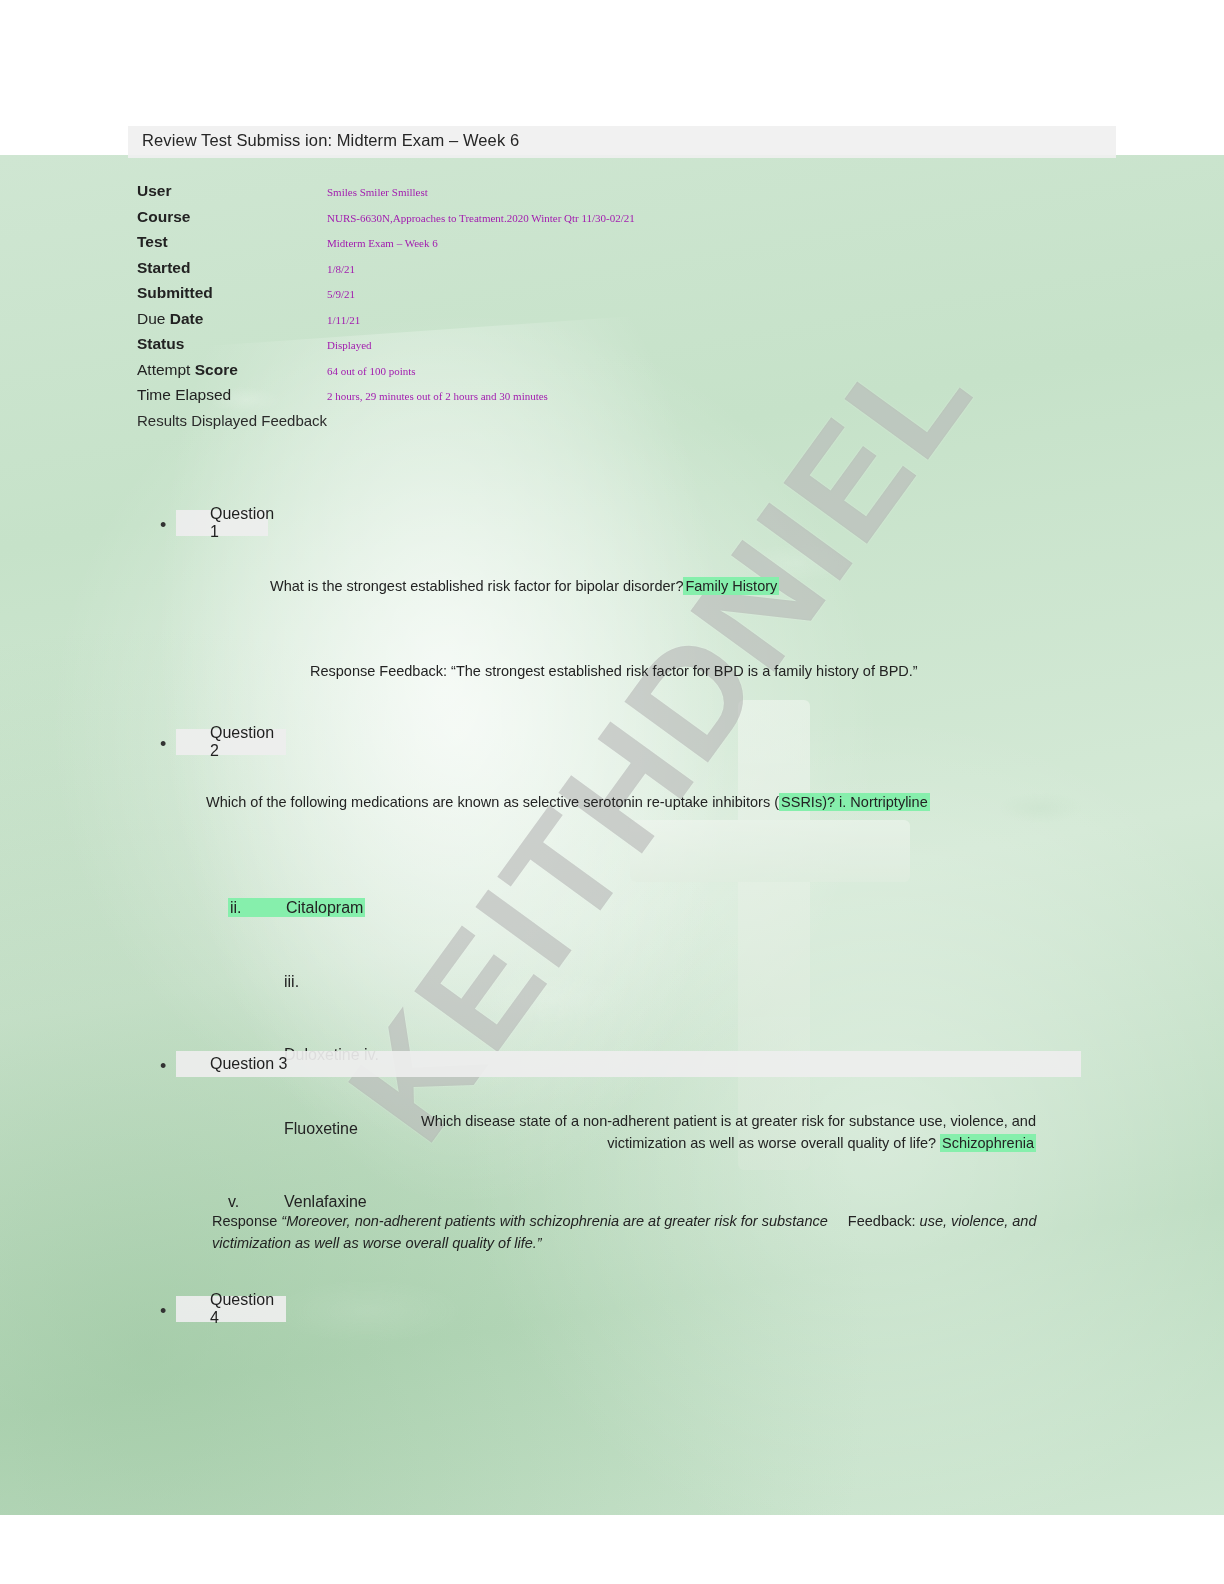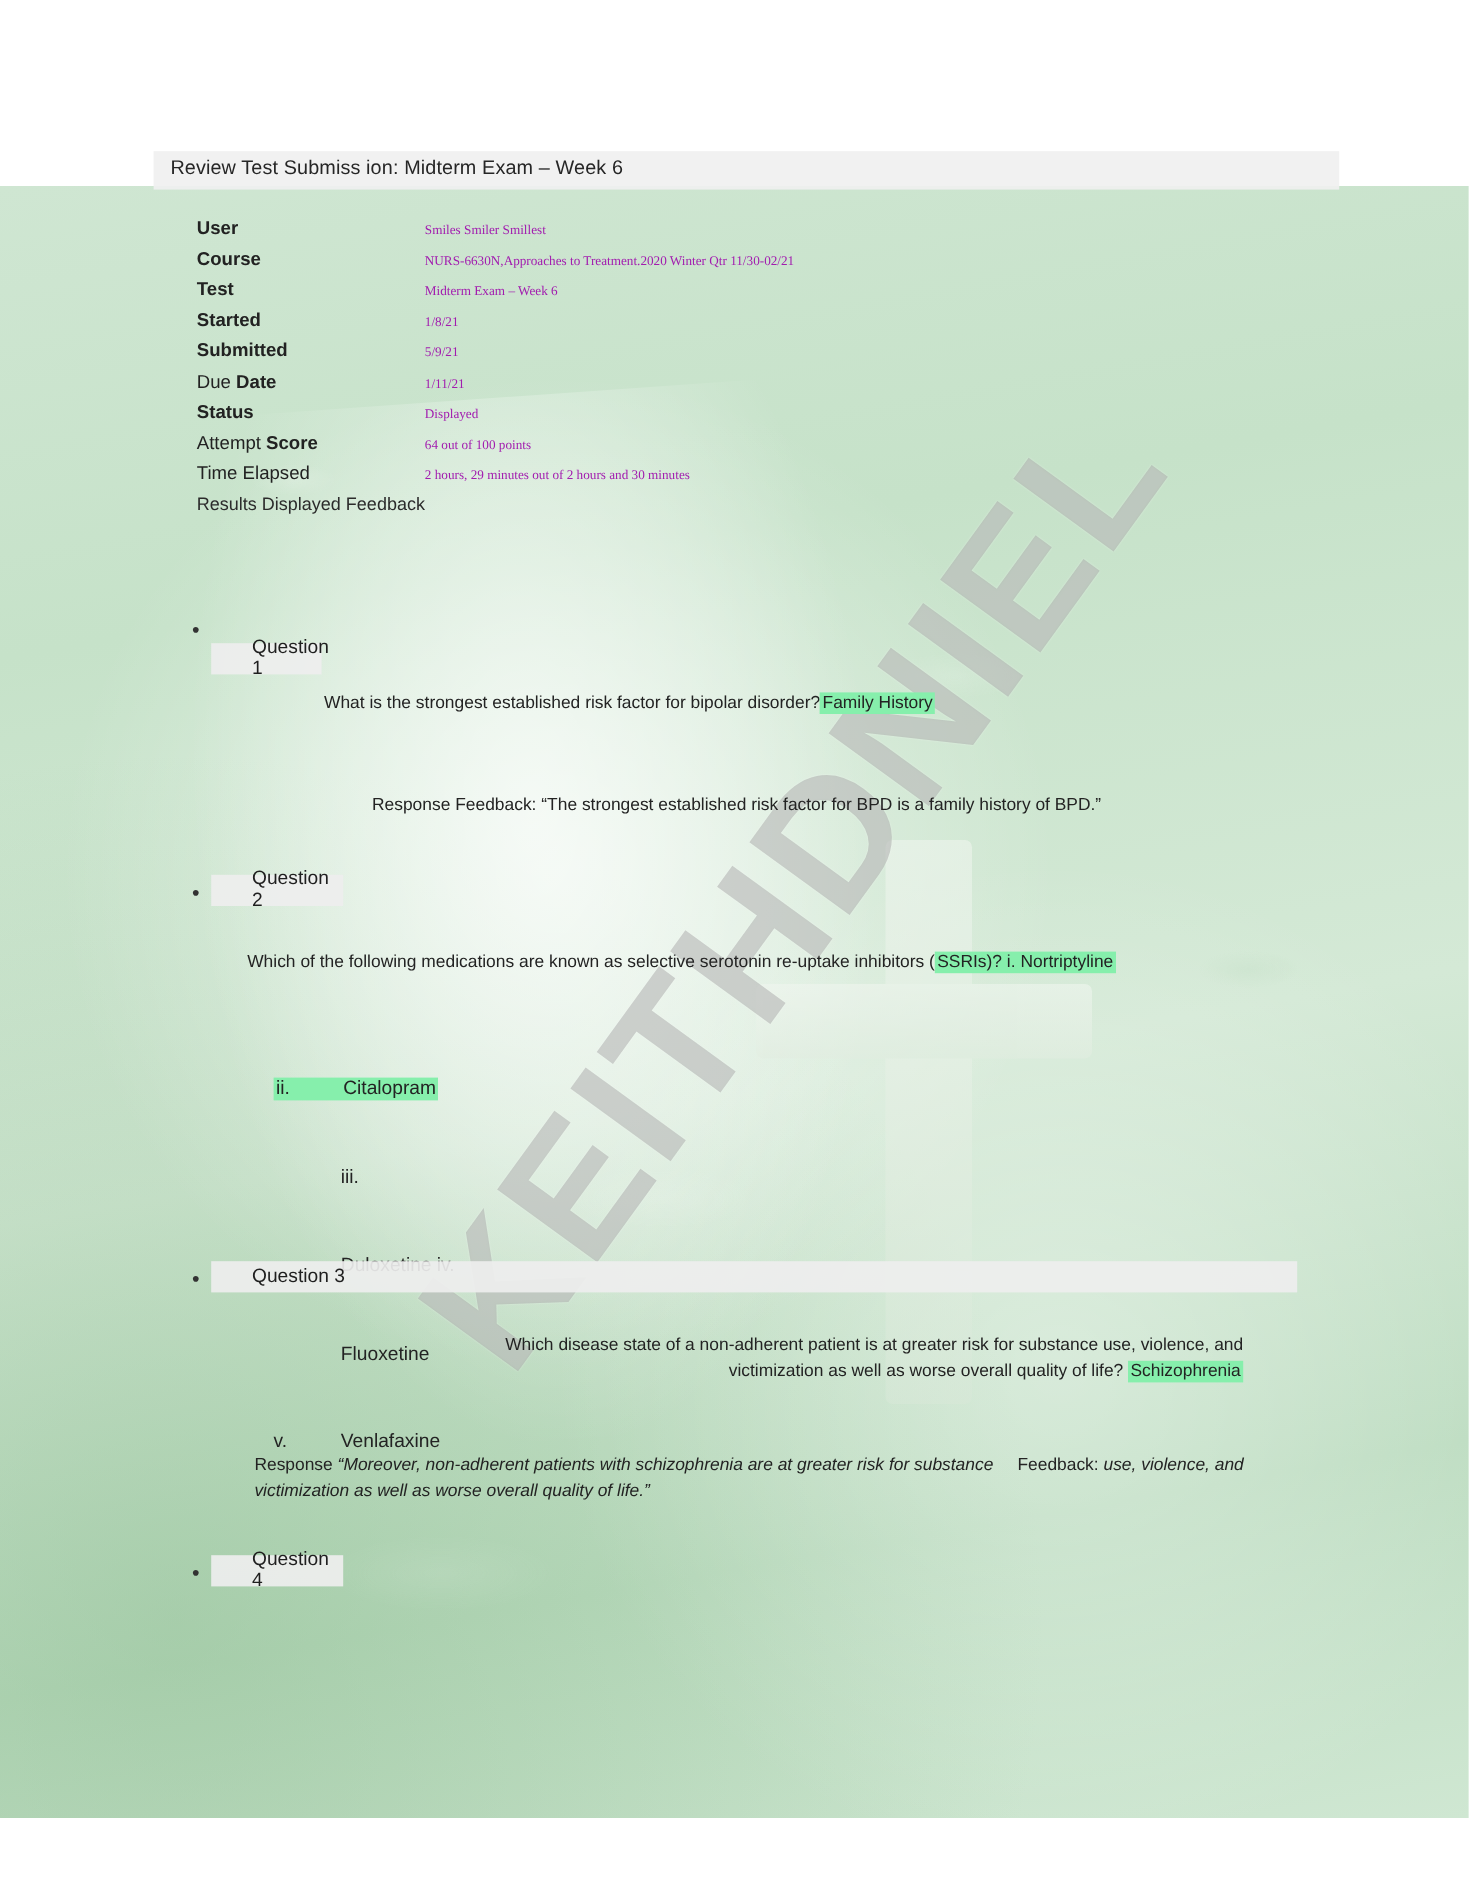--- a/index.html
+++ b/index.html
@@ -128,21 +128,21 @@
     left: 142px;
     top: 131px;
     font-size: 16.5px;
     color: #262626;
     letter-spacing: .1px;
   }
 
   
   .meta {
     position: absolute;
-    left: 164px;
+    left: 137px;
     top: 182px;
     width: 900px;
   }
   .meta-row {
     display: flex;
     align-items: baseline;
     margin-bottom: 7.5px;
   }
   .meta-label {
     width: 190px;
@@ -271,21 +271,21 @@
       </div>
 
       <div class="meta-row">
         <div class="meta-label"><span class="light">Time Elapsed</span></div>
         <div class="meta-value">2 hours, 29 minutes out of 2 hours and 30 minutes</div>
       </div>
 
       <div class="meta-single">Results Displayed Feedback</div>
     </div>
 
-    <div class="q-head" style="left:176px; top:536px; width:92px;">
+    <div class="q-head" style="left:176px; top:510px; width:92px;">
       <span class="q-label">Question 1</span>
     </div>
     <span class="q-bullet" style="left:160px; top:516px;">•</span>
 
     <div class="q-body" style="left:270px; top:575px; width:760px;">
       <span>What is the strongest established risk factor for bipolar disorder?</span><span class="hl">Family History</span>
     </div>
 
     <div class="q-body" style="left:310px; top:660px; width:760px;">
       <span>Response Feedback:</span>

